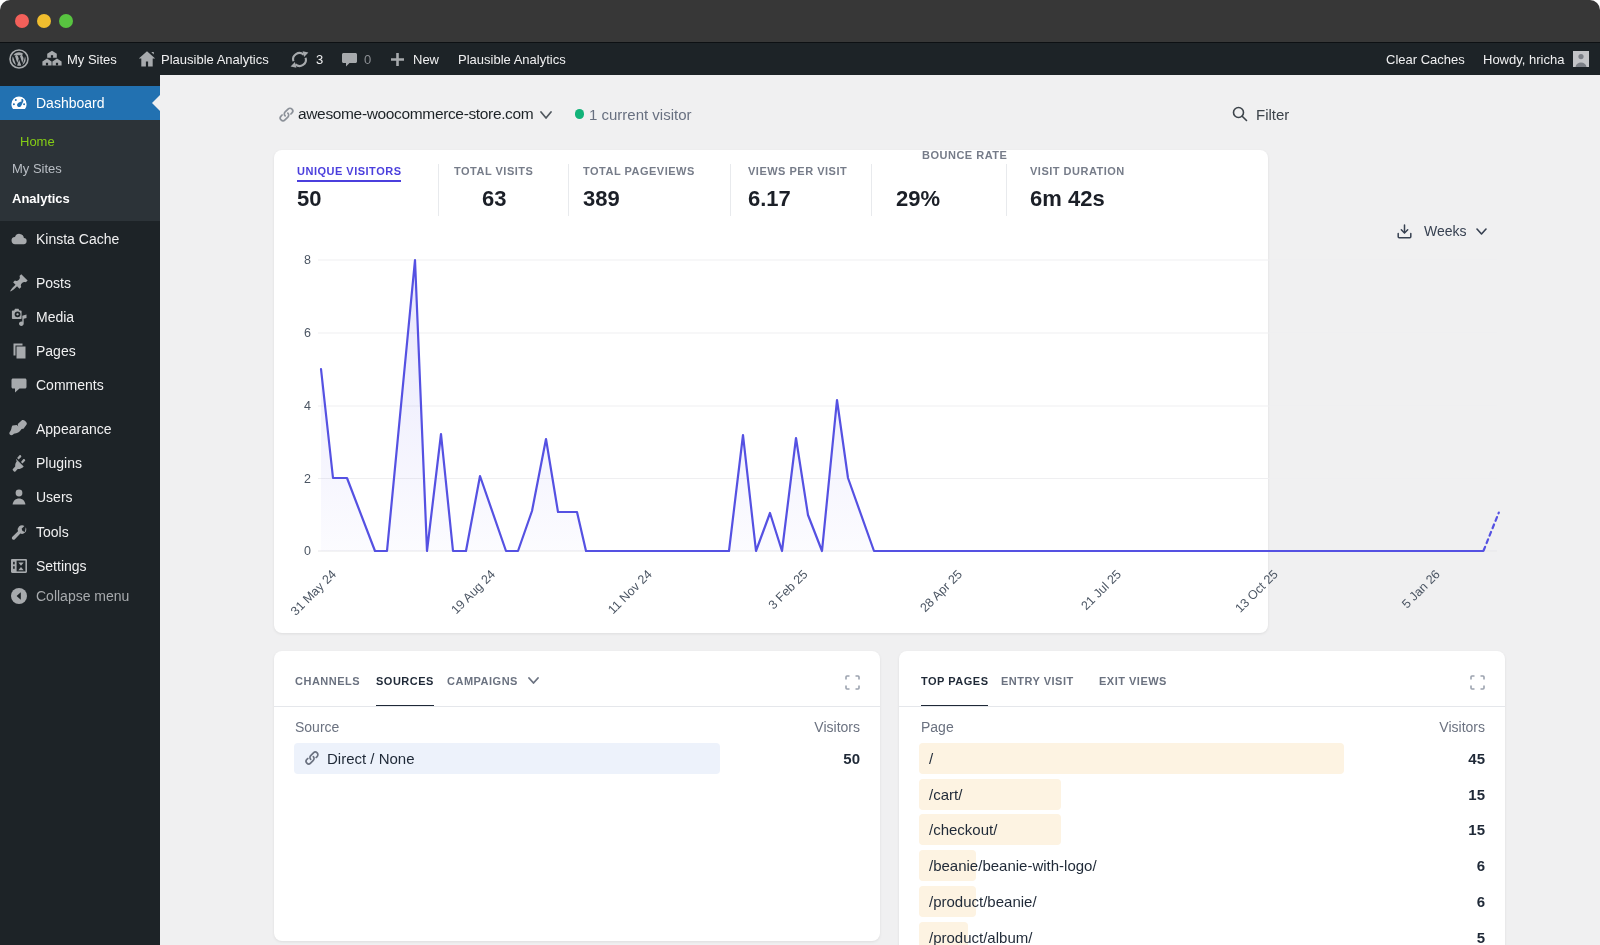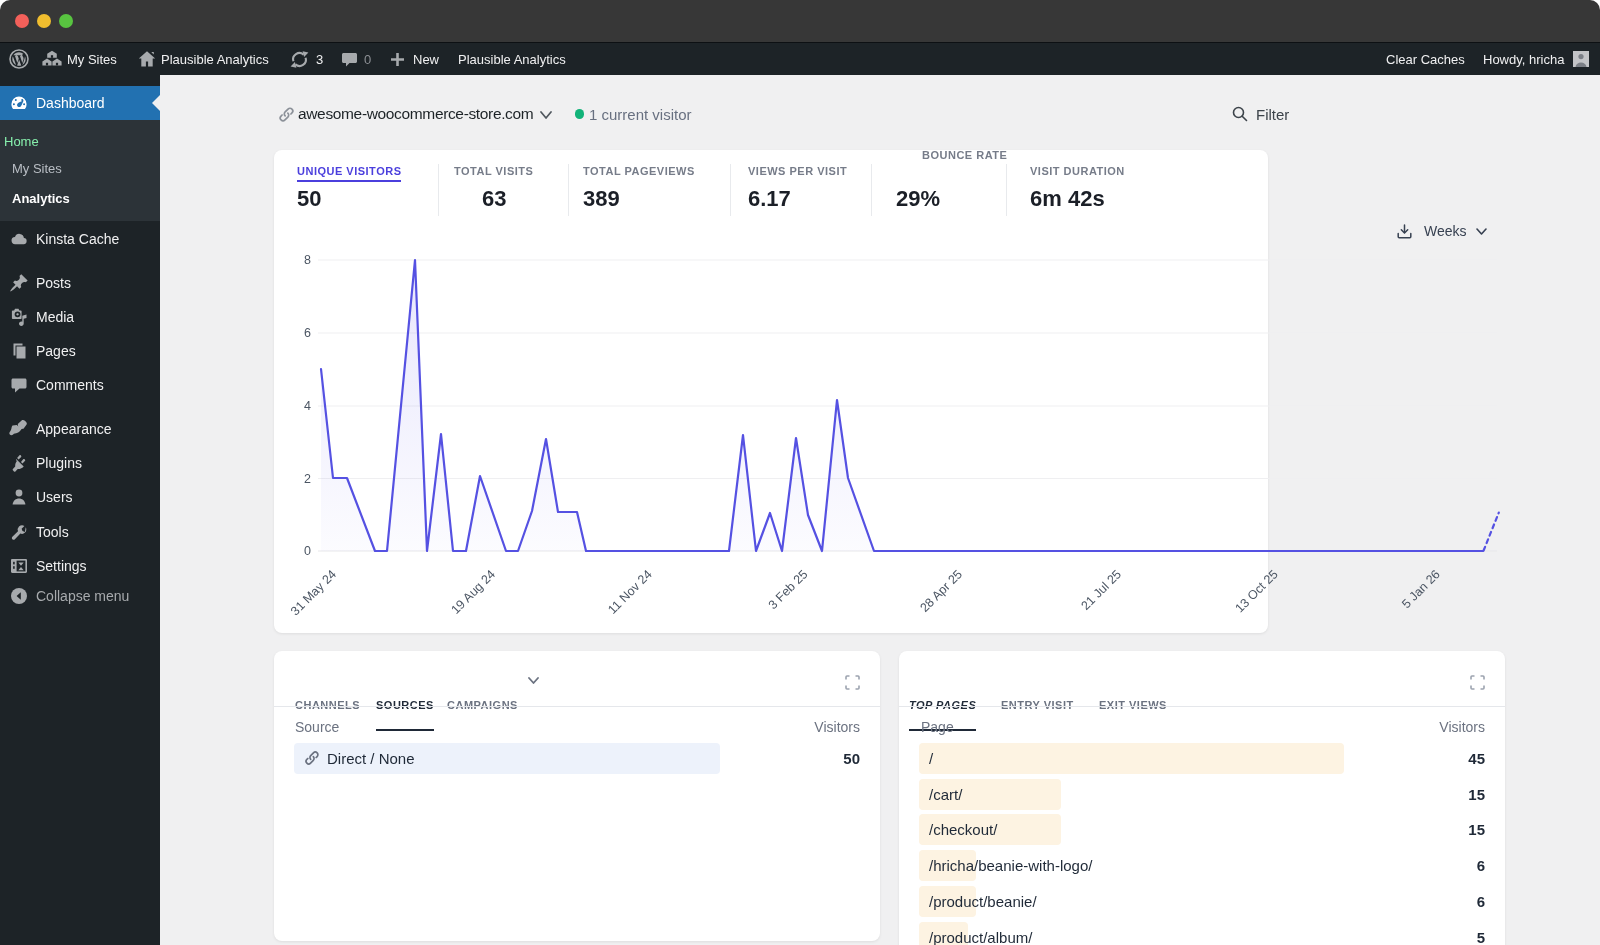--- a/index.html
+++ b/index.html
@@ -9,21 +9,21 @@
 .titlebar { position:absolute; left:0; top:0; width:1600px; height:43px; background:#373737; border-bottom:1px solid #0d1013; }
 .dot { position:absolute; top:14px; width:14px; height:14px; border-radius:50%; }
 .adminbar { position:absolute; left:0; top:43px; width:1600px; height:32px; background:#1d2327; color:#f0f0f1; font-size:13px; }
 .ab { position:absolute; top:0; height:32px; display:flex; align-items:center; white-space:nowrap; }
 .sidebar { position:absolute; left:0; top:75px; width:160px; height:870px; background:#1d2327; color:#f0f0f1; font-size:14px; }
 .content { position:absolute; left:160px; top:75px; width:1440px; height:870px; background:#f0f0f1; overflow:hidden; }
 .mi { position:absolute; left:0; width:160px; height:34px; }
 .mi .ic { position:absolute; left:9px; top:7px; width:20px; height:20px; }
 .mi .lb { position:absolute; left:36px; top:50%; transform:translateY(-50%); }
 .card { position:absolute; background:#fff; border-radius:8px; box-shadow:0 1px 3px rgba(0,0,0,.08); }
-.tab { position:absolute; top:24px; font-size:11px; font-weight:700; letter-spacing:.5px; color:#6b7280; white-space:nowrap;margin-top:24px;}
+.tab { position:absolute; top:24px; font-size:11px; font-weight:700; letter-spacing:.5px; color:#6b7280; white-space:nowrap;}
 .tab.on { color:#1f2937; }
 .colhdr { position:absolute; font-size:14px; color:#6b7280; }
 .bar { position:absolute; height:31px; border-radius:4px; }
 .rowtxt { position:absolute; font-size:15px; color:#1f2937; line-height:31px; white-space:nowrap; }
 .rowval { position:absolute; font-size:15px; font-weight:700; color:#1f2937; line-height:31px; text-align:right; }
 .statlbl { position:absolute; font-size:11px; line-height:11px; font-weight:700; letter-spacing:.5px; color:#767c89; white-space:nowrap; }
 .statval { position:absolute; font-size:22px; line-height:1; font-weight:700; color:#1b1f27; white-space:nowrap; }
 .vsep { position:absolute; width:1px; background:#e8eaed; }
 </style>
 </head>
@@ -96,21 +96,21 @@
       <div style="position:absolute;left:0;top:11px;width:160px;height:34px;background:#2271b1;color:#fff;">
         <div style="position:absolute;left:9px;top:7px;width:20px;height:20px;">
           <svg width="20" height="20" viewBox="0 0 20 20" style="">
             <path fill="#fff" d="M10 3.6a7.6 7.6 0 0 0-7.6 7.6c0 1.8.63 3.45 1.68 4.75h11.84A7.57 7.57 0 0 0 17.6 11.2 7.6 7.6 0 0 0 10 3.6zm-5.1 8.6a1 1 0 1 1 0-2 1 1 0 0 1 0 2zm1.9-4.1a1 1 0 1 1 0-2 1 1 0 0 1 0 2zm4.9 5.3c-.84.84-2.18.84-3.02 0-.83-.83-.83-2.18 0-3.01.84-.84 6.12-3.2 6.12-3.2s-2.26 5.37-3.1 6.21zM13.2 8.1a1 1 0 1 1 0-2 1 1 0 0 1 0 2zm1.9 4.1a1 1 0 1 1 0-2 1 1 0 0 1 0 2z"></path>
           </svg>
         </div>
         <div style="position:absolute;left:36px;top:50%;transform:translateY(-50%);">Dashboard</div>
         <div style="position:absolute;right:0;top:50%;transform:translateY(-50%);width:0;height:0;border-top:8px solid transparent;border-bottom:8px solid transparent;border-right:8px solid #f0f0f1;"></div>
       </div>
       <div style="position:absolute;left:0;top:45px;width:160px;height:101px;background:#2c3338;font-size:13px;">
-        <div style="position:absolute;left:4px;top:14px;color:#86efac;">Home</div>
+        <div style="position:absolute;left:20px;top:14px;color:#84cc16;">Home</div>
         <div style="position:absolute;left:12px;top:41px;color:#b9bec4;">My Sites</div>
         <div style="position:absolute;left:12px;top:71px;color:#fff;font-weight:700;">Analytics</div>
       </div>
       <div class="mi" style="top:147px;">
         <div class="ic">
           <svg width="20" height="20" viewBox="0 0 20 20" style="">
             <path fill="#a7aaad" d="M14.9 9.1a4.6 4.6 0 0 0-8.9-1.2 3.7 3.7 0 0 0 .5 7.4h7.6a3.1 3.1 0 0 0 .8-6.2z"></path>
           </svg>
         </div>
         <div class="lb" style="color:#f0f0f1;">Kinsta Cache</div>
@@ -319,21 +319,21 @@
             <g stroke="#6b7280" stroke-width="1.7" fill="none" stroke-linecap="round">
               <path d="M6.72 9.28 a 2.56 2.56 0 0 1 0 -3.68 l 2.72 -2.72 a 2.56 2.56 0 0 1 3.68 3.68 l -0.96 0.96"></path>
               <path d="M9.28 6.72 a 2.56 2.56 0 0 1 0 3.68 l -2.72 2.72 a 2.56 2.56 0 0 1 -3.68 -3.68 l 0.96 -0.96"></path>
             </g>
           </svg>
         </div>
         <div class="rowtxt" style="left:53px;top:92px;">Direct / None</div>
         <div class="rowval" style="right:20px;top:92px;">50</div>
       </div>
       <div class="card" style="left:739px;top:576px;width:606px;height:330px;">
-        <div class="tab on" style="left:10px;font-style:italic;">TOP PAGES<div style="position:absolute;left:0;top:29.5px;width:100%;height:2.5px;background:#1f2937;"></div></div>
+        <div class="tab on" style="left:22px;">TOP PAGES<div style="position:absolute;left:0;top:29.5px;width:100%;height:2.5px;background:#1f2937;"></div></div>
         <div class="tab" style="left:102px;">ENTRY VISIT</div>
         <div class="tab" style="left:200px;">EXIT VIEWS</div>
         <div style="position:absolute;left:571px;top:24px;">
           <svg width="15" height="15" viewBox="0 0 15 15" style="">
             <g stroke="#9ca3af" stroke-width="1.6" fill="none">
               <path d="M1 4.5v-2.5a1 1 0 0 1 1-1h2.5"></path>
               <path d="M10.5 1h2.5a1 1 0 0 1 1 1v2.5"></path>
               <path d="M14 10.5v2.5a1 1 0 0 1-1 1h-2.5"></path>
               <path d="M4.5 14h-2.5a1 1 0 0 1-1-1v-2.5"></path>
             </g>
@@ -345,21 +345,21 @@
         <div class="bar" style="left:20px;top:92px;width:425px;background:#fdf3e2;"></div>
         <div class="rowtxt" style="left:30px;top:92px;">/</div>
         <div class="rowval" style="right:20px;top:92px;">45</div>
         <div class="bar" style="left:20px;top:127.7px;width:142px;background:#fdf3e2;"></div>
         <div class="rowtxt" style="left:30px;top:127.7px;">/cart/</div>
         <div class="rowval" style="right:20px;top:127.7px;">15</div>
         <div class="bar" style="left:20px;top:163.4px;width:142px;background:#fdf3e2;"></div>
         <div class="rowtxt" style="left:30px;top:163.4px;">/checkout/</div>
         <div class="rowval" style="right:20px;top:163.4px;">15</div>
         <div class="bar" style="left:20px;top:199.10000000000002px;width:57px;background:#fdf3e2;"></div>
-        <div class="rowtxt" style="left:30px;top:199.10000000000002px;">/hricha/beanie-with-logo/</div>
+        <div class="rowtxt" style="left:30px;top:199.10000000000002px;">/beanie/beanie-with-logo/</div>
         <div class="rowval" style="right:20px;top:199.10000000000002px;">6</div>
         <div class="bar" style="left:20px;top:234.8px;width:57px;background:#fdf3e2;"></div>
         <div class="rowtxt" style="left:30px;top:234.8px;">/product/beanie/</div>
         <div class="rowval" style="right:20px;top:234.8px;">6</div>
         <div class="bar" style="left:20px;top:270.5px;width:49px;background:#fdf3e2;"></div>
         <div class="rowtxt" style="left:30px;top:270.5px;">/product/album/</div>
         <div class="rowval" style="right:20px;top:270.5px;">5</div>
       </div>
     </div>
 </div>

